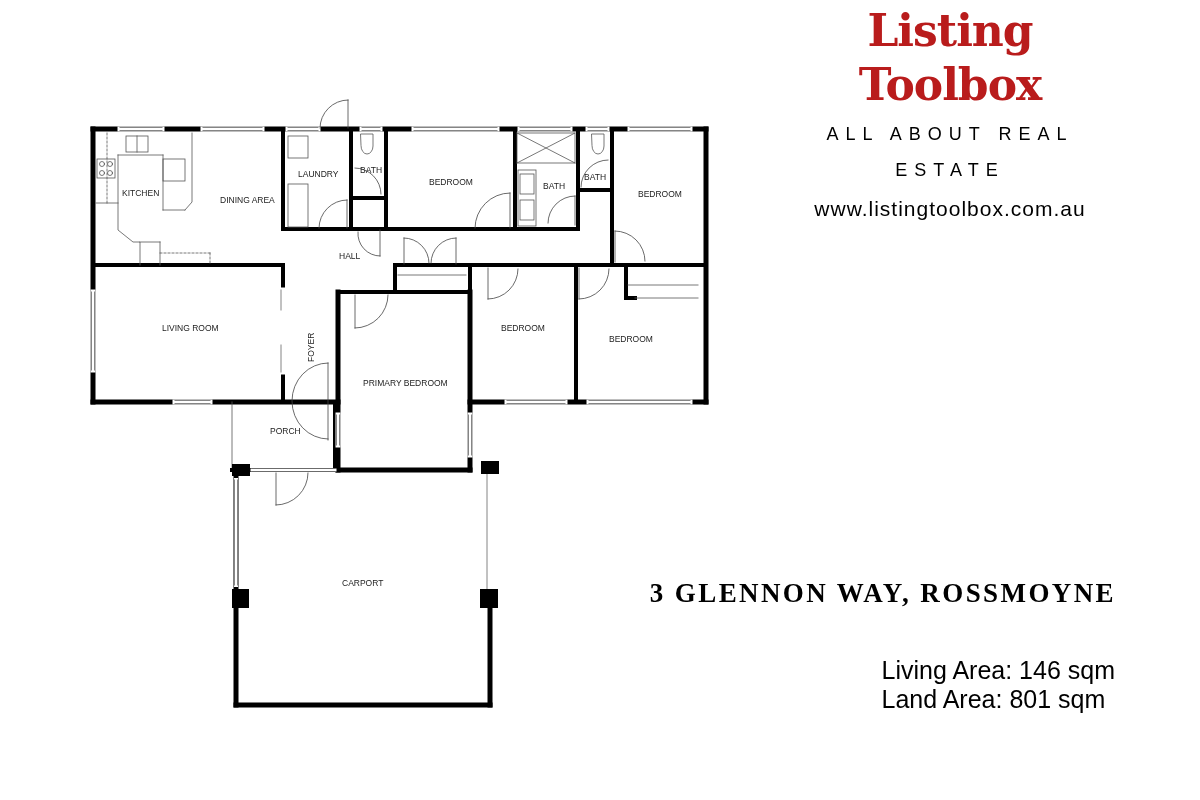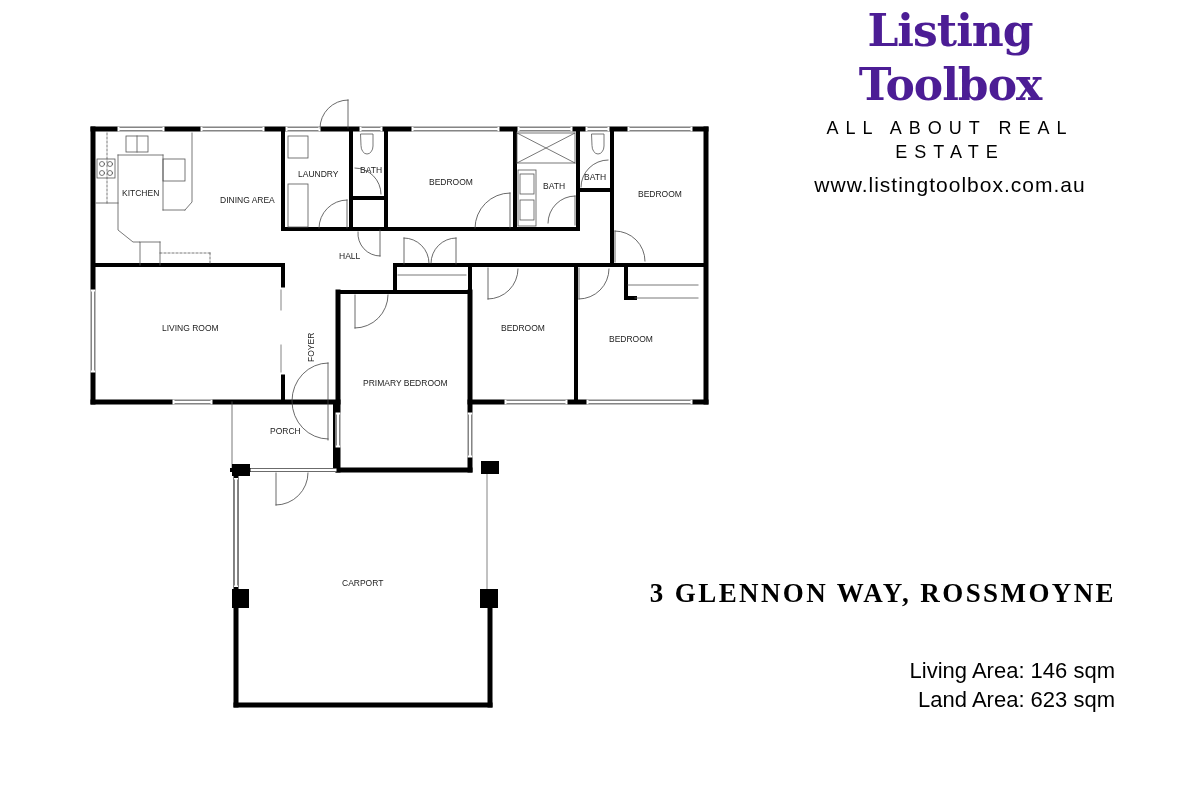--- a/index.html
+++ b/index.html
@@ -1,22 +1,22 @@
 <!DOCTYPE html>
 <html><head>
 <meta charset="utf-8">
 <style>
   html, body { margin: 0; padding: 0; background: #ffffff; }
   body { width: 1200px; height: 800px; position: relative; overflow: hidden; font-family: "Liberation Sans", sans-serif; color: #000; }
   .brand { position: absolute; right: 70px; top: 4px; width: 360px; text-align: center; }
-  .brand-title { font-family: "DejaVu Serif", serif; font-weight: bold; font-size: 44px; letter-spacing: -1px; line-height: 54px; color: #4c1d95; }
-  .brand-tagline { font-family: "Liberation Sans", sans-serif; font-size: 18px; letter-spacing: 7px; line-height: 24px; margin-top: 4px; }
+  .brand-title { font-family: "DejaVu Serif", serif; font-weight: bold; font-size: 44px; letter-spacing: -1px; line-height: 54px; color: #b91c1c; }
+  .brand-tagline { font-family: "Liberation Sans", sans-serif; font-size: 18px; letter-spacing: 7px; line-height: 36px; margin-top: 4px; }
   .brand-url { font-family: "Liberation Sans", sans-serif; font-size: 21px; letter-spacing: 1px; line-height: 26px; margin-top: 8px; }
   .address { position: absolute; right: 84px; top: 578px; font-family: "Liberation Serif", serif; font-weight: bold; font-size: 27px; letter-spacing: 2.4px; white-space: nowrap; }
-  .areas { position: absolute; right: 85px; top: 656px; text-align: right; font-size: 22px; line-height: 29px; }
+  .areas { position: absolute; right: 85px; top: 656px; text-align: left; font-size: 25px; line-height: 29px; }
   svg.plan { position: absolute; left: 0; top: 0; }
   .room-label { font-family: "Liberation Sans", sans-serif; font-size: 8.5px; fill: #222; }
 </style>
 </head>
 <body>
 
 <div class="brand">
   <div class="brand-title">Listing Toolbox</div>
   <div class="brand-tagline">ALL ABOUT REAL ESTATE</div>
   <div class="brand-url">www.listingtoolbox.com.au</div>
@@ -259,14 +259,14 @@
     <text class="room-label" x="501" y="331">BEDROOM</text>
     <text class="room-label" x="609" y="342">BEDROOM</text>
     <text class="room-label" x="270" y="434">PORCH</text>
     <text class="room-label" x="342" y="586">CARPORT</text>
   </g>
 </svg>
 
 <div class="address">3 GLENNON WAY, ROSSMOYNE</div>
 <div class="areas">
   <div>Living Area: 146 sqm</div>
-  <div>Land Area: 623 sqm</div>
+  <div>Land Area: 801 sqm</div>
 </div>
 
 </body></html>

